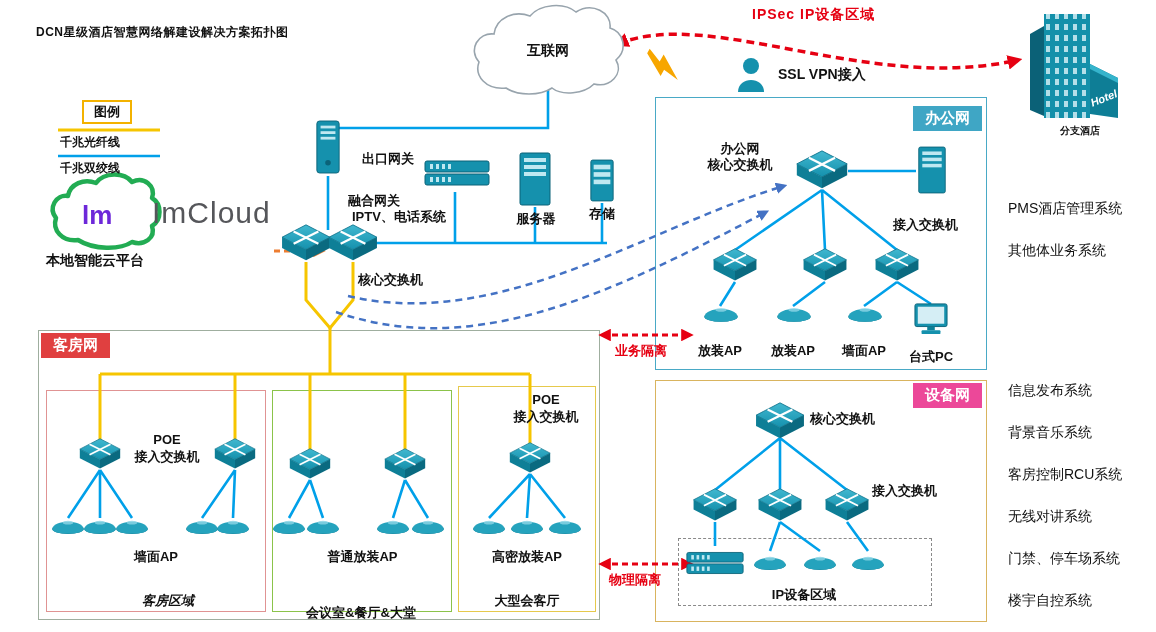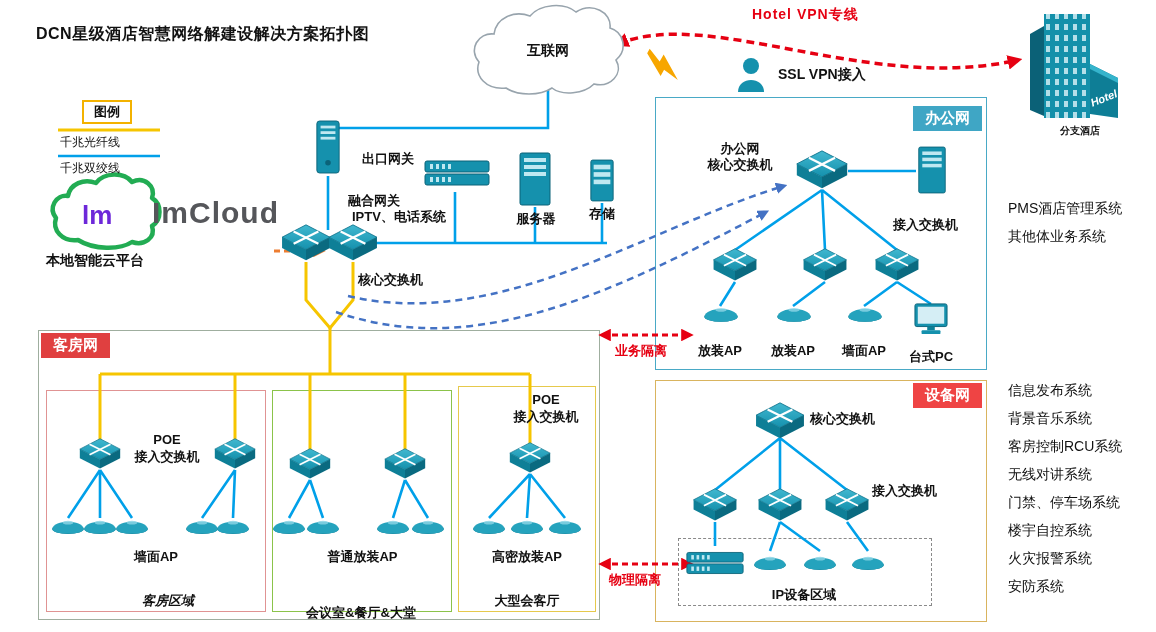--- a/index.html
+++ b/index.html
@@ -8,48 +8,48 @@
     font-family:"Liberation Sans","DejaVu Sans",sans-serif;color:#111;
   }
   .box{position:absolute;z-index:1;background:transparent;border:1.5px solid #888;}
   .tab{position:absolute;z-index:4;color:#fff;font-weight:bold;font-size:15px;
        padding:3px 12px;white-space:nowrap;}
   .tab-right{right:4px;top:8px;}
   .tab-left{left:2px;top:2px;}
   svg.layer{position:absolute;left:0;top:0;z-index:2;pointer-events:none;}
   .lbl{position:absolute;z-index:3;font-size:13px;font-weight:bold;white-space:nowrap;}
   .ctr{text-align:center;}
-  .plain{font-weight:normal;font-size:14px;}
+  .plain{font-weight:bold;font-size:14px;}
   .red{color:#e60012;}
-  .title{font-size:16px;font-weight:bold;letter-spacing:0.5px;text-align:right;}
+  .title{font-size:12px;font-weight:bold;letter-spacing:0.5px;text-align:right;}
   .legend-title{border:2px solid #f3b200;width:46px;height:20px;line-height:20px;text-align:center;}
-  .sidecol{position:absolute;z-index:3;display:flex;flex-direction:column;gap:10px;
+  .sidecol{position:absolute;z-index:3;display:flex;flex-direction:column;gap:24px;
            font-size:14px;white-space:nowrap;}
-  .wordmark{font-size:30px;font-weight:bold;color:#55565a;letter-spacing:1px;}
+  .wordmark{font-size:30px;font-weight:normal;color:#55565a;letter-spacing:1px;}
   .logo-lm{font-size:26px;font-weight:bold;color:#6d28d9;}
   .hotel-txt{color:#fff;font-size:11px;font-weight:bold;font-style:italic;
              transform:rotate(-22deg);}
 </style>
 </head>
 <body>
 
 <div class="box" style="left:655px;top:97px;width:330px;height:271px;border-color:#49a9c6;">
   <div class="tab tab-right" style="background:#3fa6c5;">办公网</div>
 </div>
 
 <div class="box" style="left:38px;top:330px;width:560px;height:288px;border-color:#9fae9f;">
   <div class="tab tab-left" style="background:#e04040;">客房网</div>
 </div>
 
 <div class="box" style="left:46px;top:390px;width:218px;height:220px;border:1px solid #e09393;"></div>
 <div class="box" style="left:272px;top:390px;width:178px;height:220px;border:1px solid #8bc34a;"></div>
 <div class="box" style="left:458px;top:386px;width:136px;height:224px;border:1px solid #e6c94c;"></div>
 
 <div class="box" style="left:655px;top:380px;width:330px;height:240px;border-color:#d9b45e;">
-  <div class="tab tab-right" style="right:4px;top:2px;background:#ef4444;">设备网</div>
+  <div class="tab tab-right" style="right:4px;top:2px;background:#ec4899;">设备网</div>
 </div>
 
 <div class="box" style="left:678px;top:538px;width:252px;height:66px;border:1.5px dashed #8a8a8a;"></div>
 
 <svg class="layer" width="1156" height="632" viewBox="0 0 1156 632">
   <defs>
     <linearGradient id="gsw" x1="0" y1="0" x2="0" y2="1">
       <stop offset="0" stop-color="#41b8d0"></stop>
         <stop offset="1" stop-color="#1591ad"></stop>
     </linearGradient>
@@ -231,21 +231,21 @@
   <use href="#ap" x="850" y="553" width="36" height="18"></use>
 </svg>
 
 <div class="lbl title" style="left:36px;top:24px;">DCN星级酒店智慧网络解建设解决方案拓扑图</div>
 
 <div class="lbl legend-title" style="left:82px;top:100px;">图例</div>
 <div class="lbl plain" style="left:60px;top:134px;font-size:12px;">千兆光纤线</div>
 <div class="lbl plain" style="left:60px;top:160px;font-size:12px;">千兆双绞线</div>
 
 <div class="lbl ctr" style="left:488px;top:42px;width:120px;font-size:14px;">互联网</div>
-<div class="lbl red" style="left:752px;top:6px;font-size:14px;letter-spacing:1px;">Hotel VPN专线</div>
+<div class="lbl red" style="left:752px;top:6px;font-size:14px;letter-spacing:1px;">IPSec IP设备区域</div>
 <div class="lbl" style="left:778px;top:66px;font-size:14px;text-align:center;">SSL VPN接入</div>
 <div class="lbl ctr" style="left:1030px;top:124px;width:100px;font-size:10px;">分支酒店</div>
 <div class="lbl hotel-txt" style="left:1090px;top:92px;">Hotel</div>
 
 <div class="lbl logo-lm" style="left:82px;top:200px;">lm</div>
 <div class="lbl wordmark" style="left:152px;top:196px;">ImCloud</div>
 <div class="lbl" style="left:46px;top:252px;font-size:14px;">本地智能云平台</div>
 
 <div class="lbl" style="left:362px;top:150px;">出口网关</div>
 <div class="lbl" style="left:348px;top:192px;">融合网关</div>

